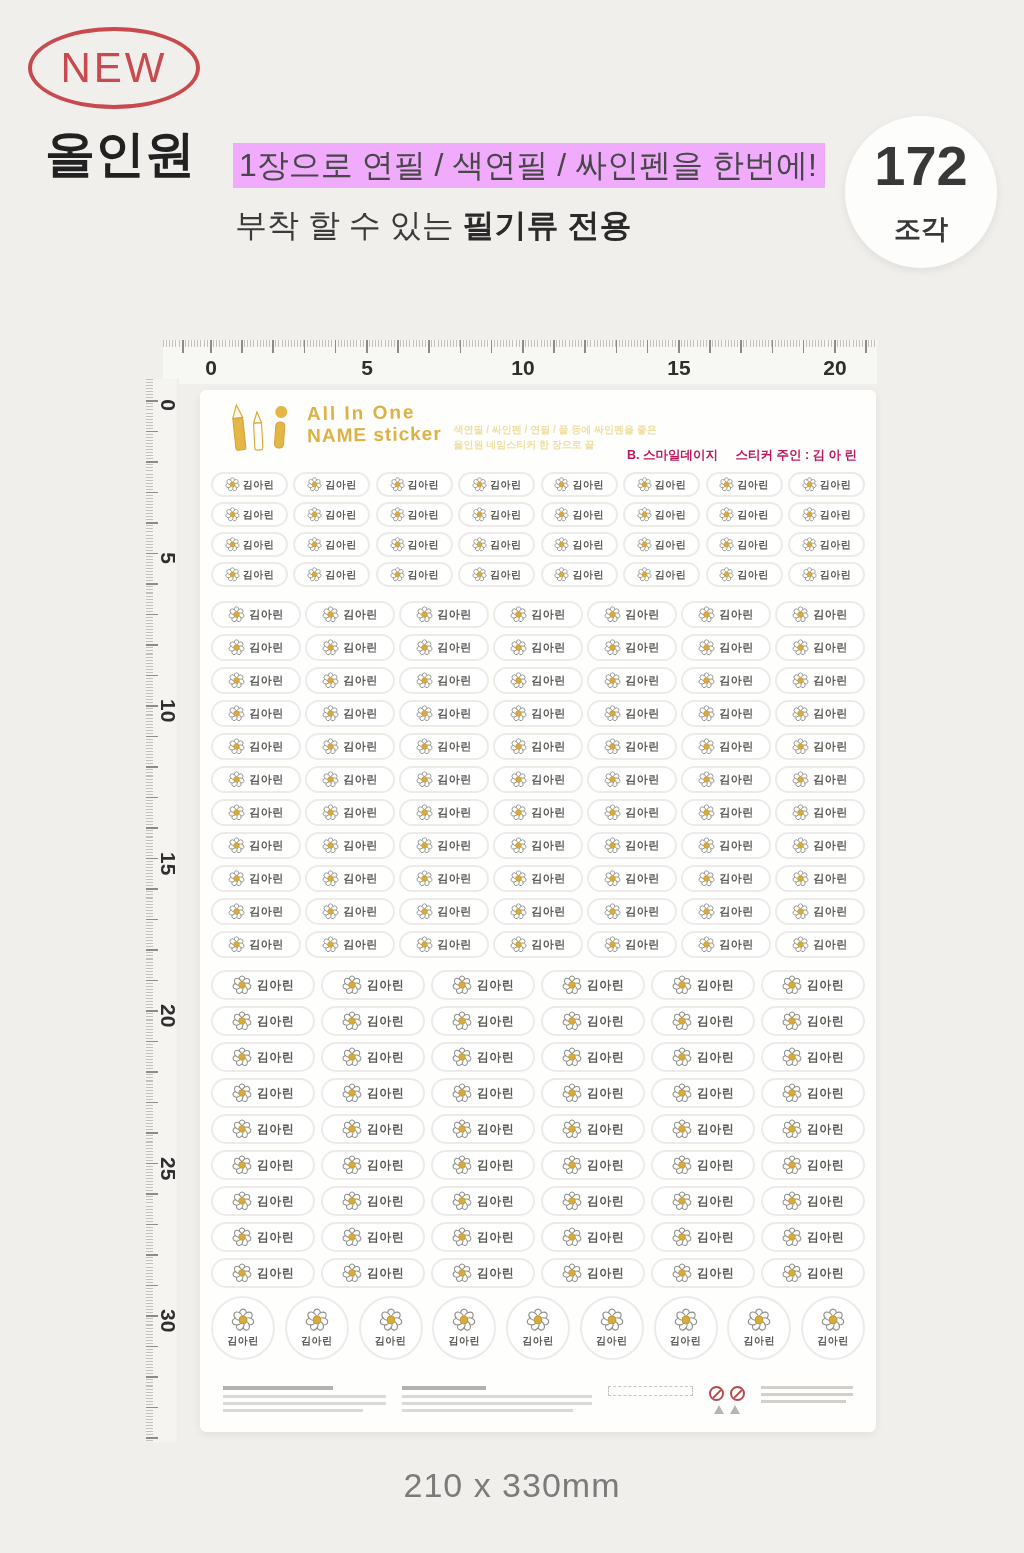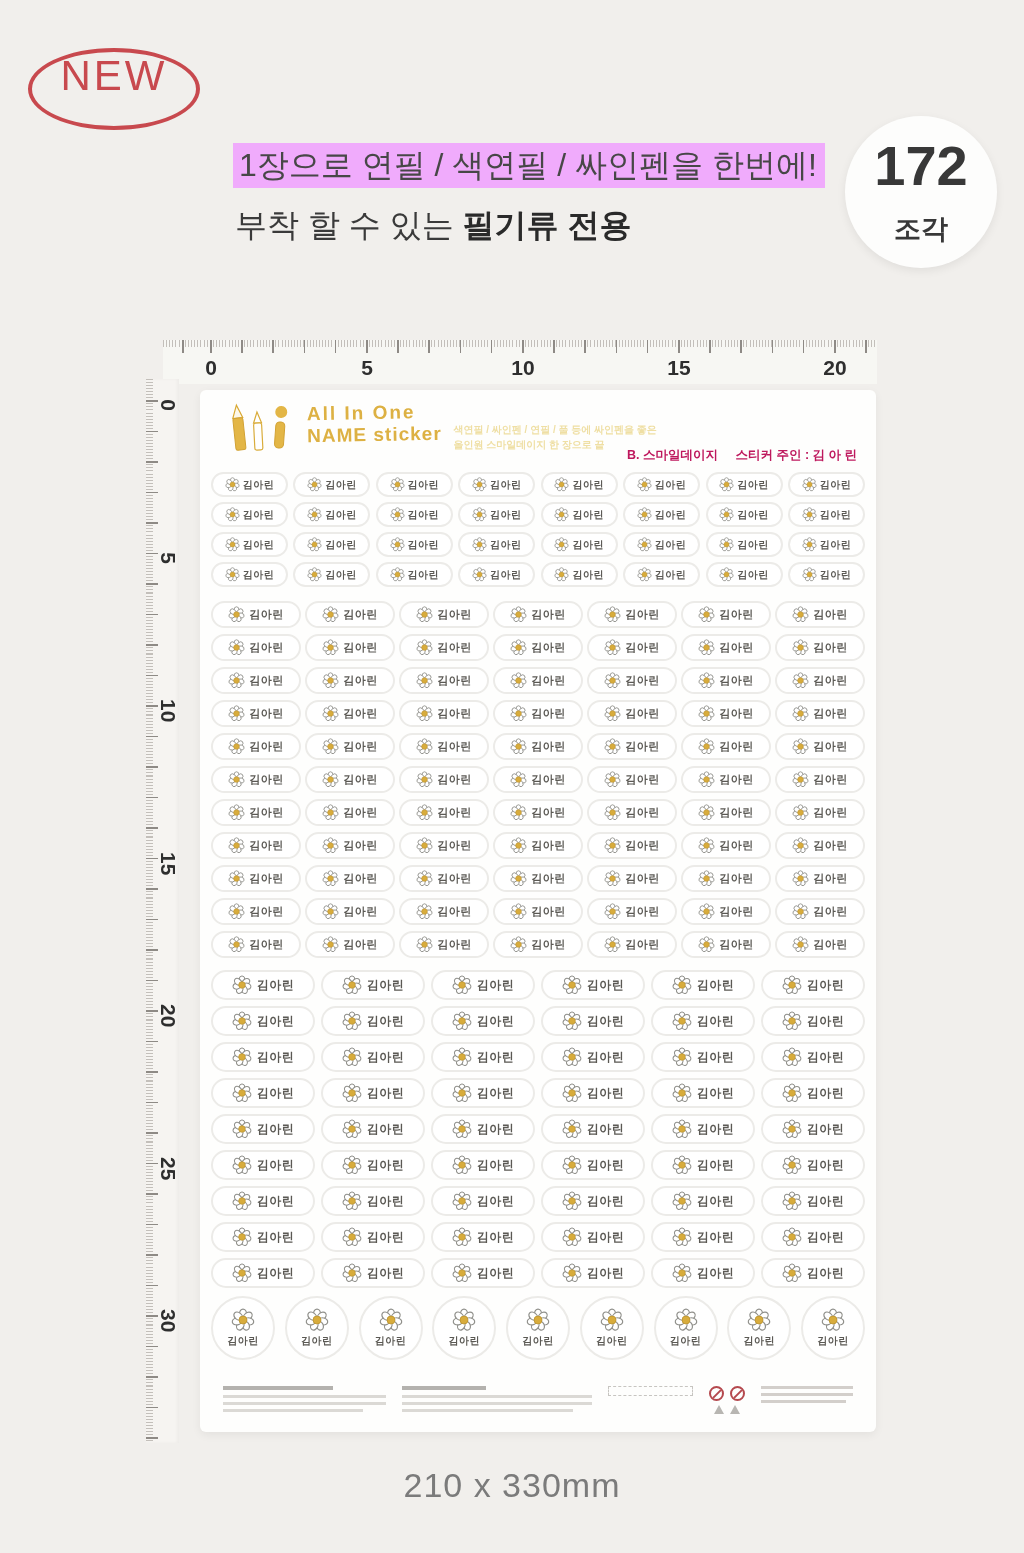--- a/index.html
+++ b/index.html
@@ -1,22 +1,22 @@
 <!DOCTYPE html>
 <html><head>
 <meta charset="utf-8">
 <style>
   * { margin:0; padding:0; box-sizing:border-box; }
   html,body { width:1024px; }
   body { font-family:"Liberation Sans","DejaVu Sans",sans-serif; background:#f1efec; }
   .stage { position:relative; width:1024px; height:1553px; background:#f1efec; overflow:hidden; }
 
   
-  .new-badge { position:absolute; left:28px; top:48px; width:172px; height:82px;
-    border:4px solid #c8494e; border-radius:50%; display:flex; align-items:flex-start; justify-content:center;
+  .new-badge { position:absolute; left:28px; top:27px; width:172px; height:82px;
+    border:4px solid #c8494e; border-radius:50%; display:flex; align-items:center; justify-content:center;
     color:#c8494e; font-size:42px; font-weight:500; letter-spacing:3px; }
 
   
   .title { position:absolute; left:36px; top:126px; width:168px; text-align:center;
     font-weight:800; color:#212121; font-size:50px; line-height:1.12; }
 
   
   .tagline { position:absolute; left:233px; top:144px; font-size:32px; color:#3a3a3a; }
   .tagline .hl { background:#f0abfc; padding:4px 8px 5px 6px; color:#474747; font-weight:500; }
   .tagline .ln2 { margin-top:16px; padding-left:2px; font-weight:500; }
@@ -121,20 +121,21 @@
   </defs>
 </svg>
 
 <div class="stage">
 
   <div class="new-badge">
     <span>NEW</span>
   </div>
 
   <div class="title">
+    <div>올인원</div>
   </div>
 
   <div class="tagline">
     <div>
       <span class="hl">1장으로 연필 / 색연필 / 싸인펜을 한번에!</span>
     </div>
     <div class="ln2">
       <span>부착 할 수 있는 </span><b>필기류 전용</b>
     </div>
   </div>
@@ -187,21 +188,21 @@
           <circle cx="55" cy="10" r="6" fill="#e3b646"></circle>
           <rect x="50.5" y="20" width="9" height="26" rx="4" fill="#e3b646" stroke="#d2a233" stroke-width="1"></rect>
         </g>
       </svg>
       <div class="logo-text">
         <div class="l1">All In One</div>
         <div class="l2">NAME sticker</div>
       </div>
       <div class="logo-sub">
         <div>색연필 / 싸인펜 / 연필 / 풀 등에 싸인펜을 좋은</div>
-        <div>올인원 스마일데이지 한 장으로 끝</div>
+        <div>올인원 네임스티커 한 장으로 끝</div>
       </div>
       <div class="header-right">
         <span>B. 스마일데이지</span>
         <span>스티커 주인 : 김 아 린</span>
       </div>
     </div>
 
     <div id="sections-root">
         <div class="section sec-small">
           <div class="srow">

